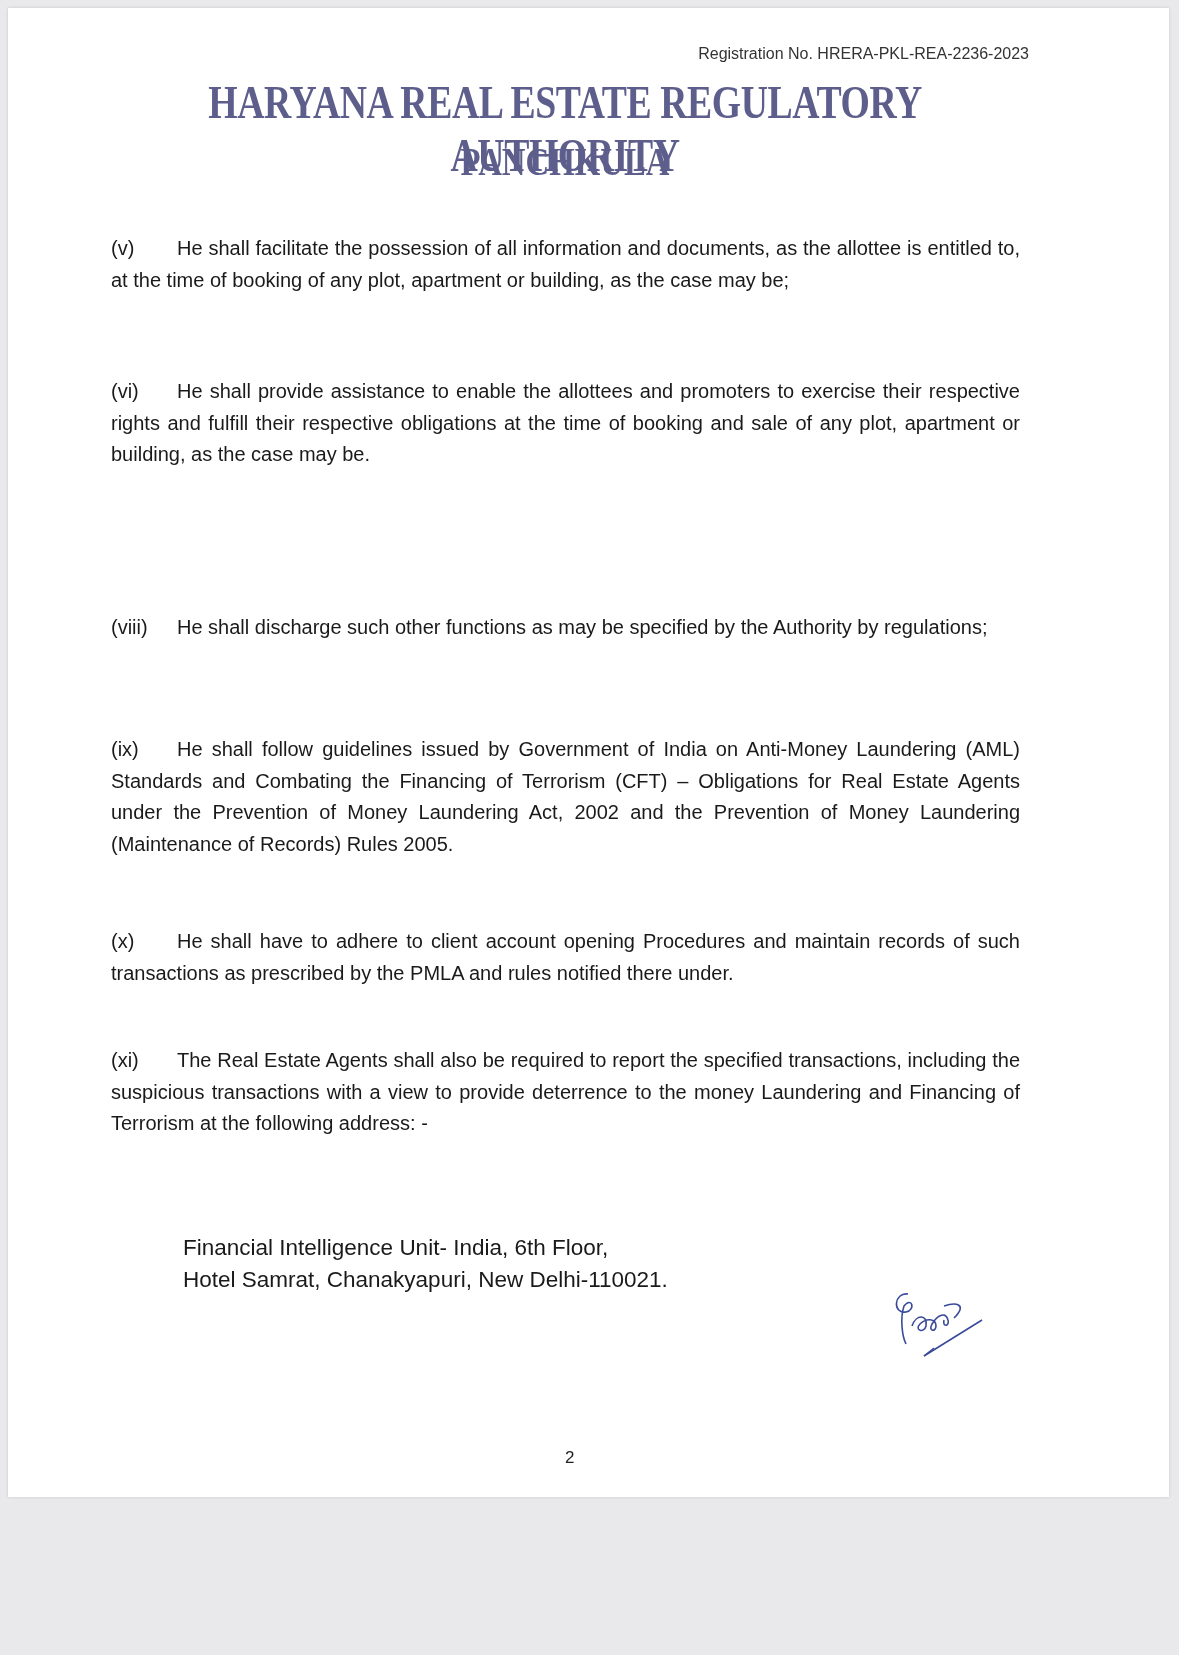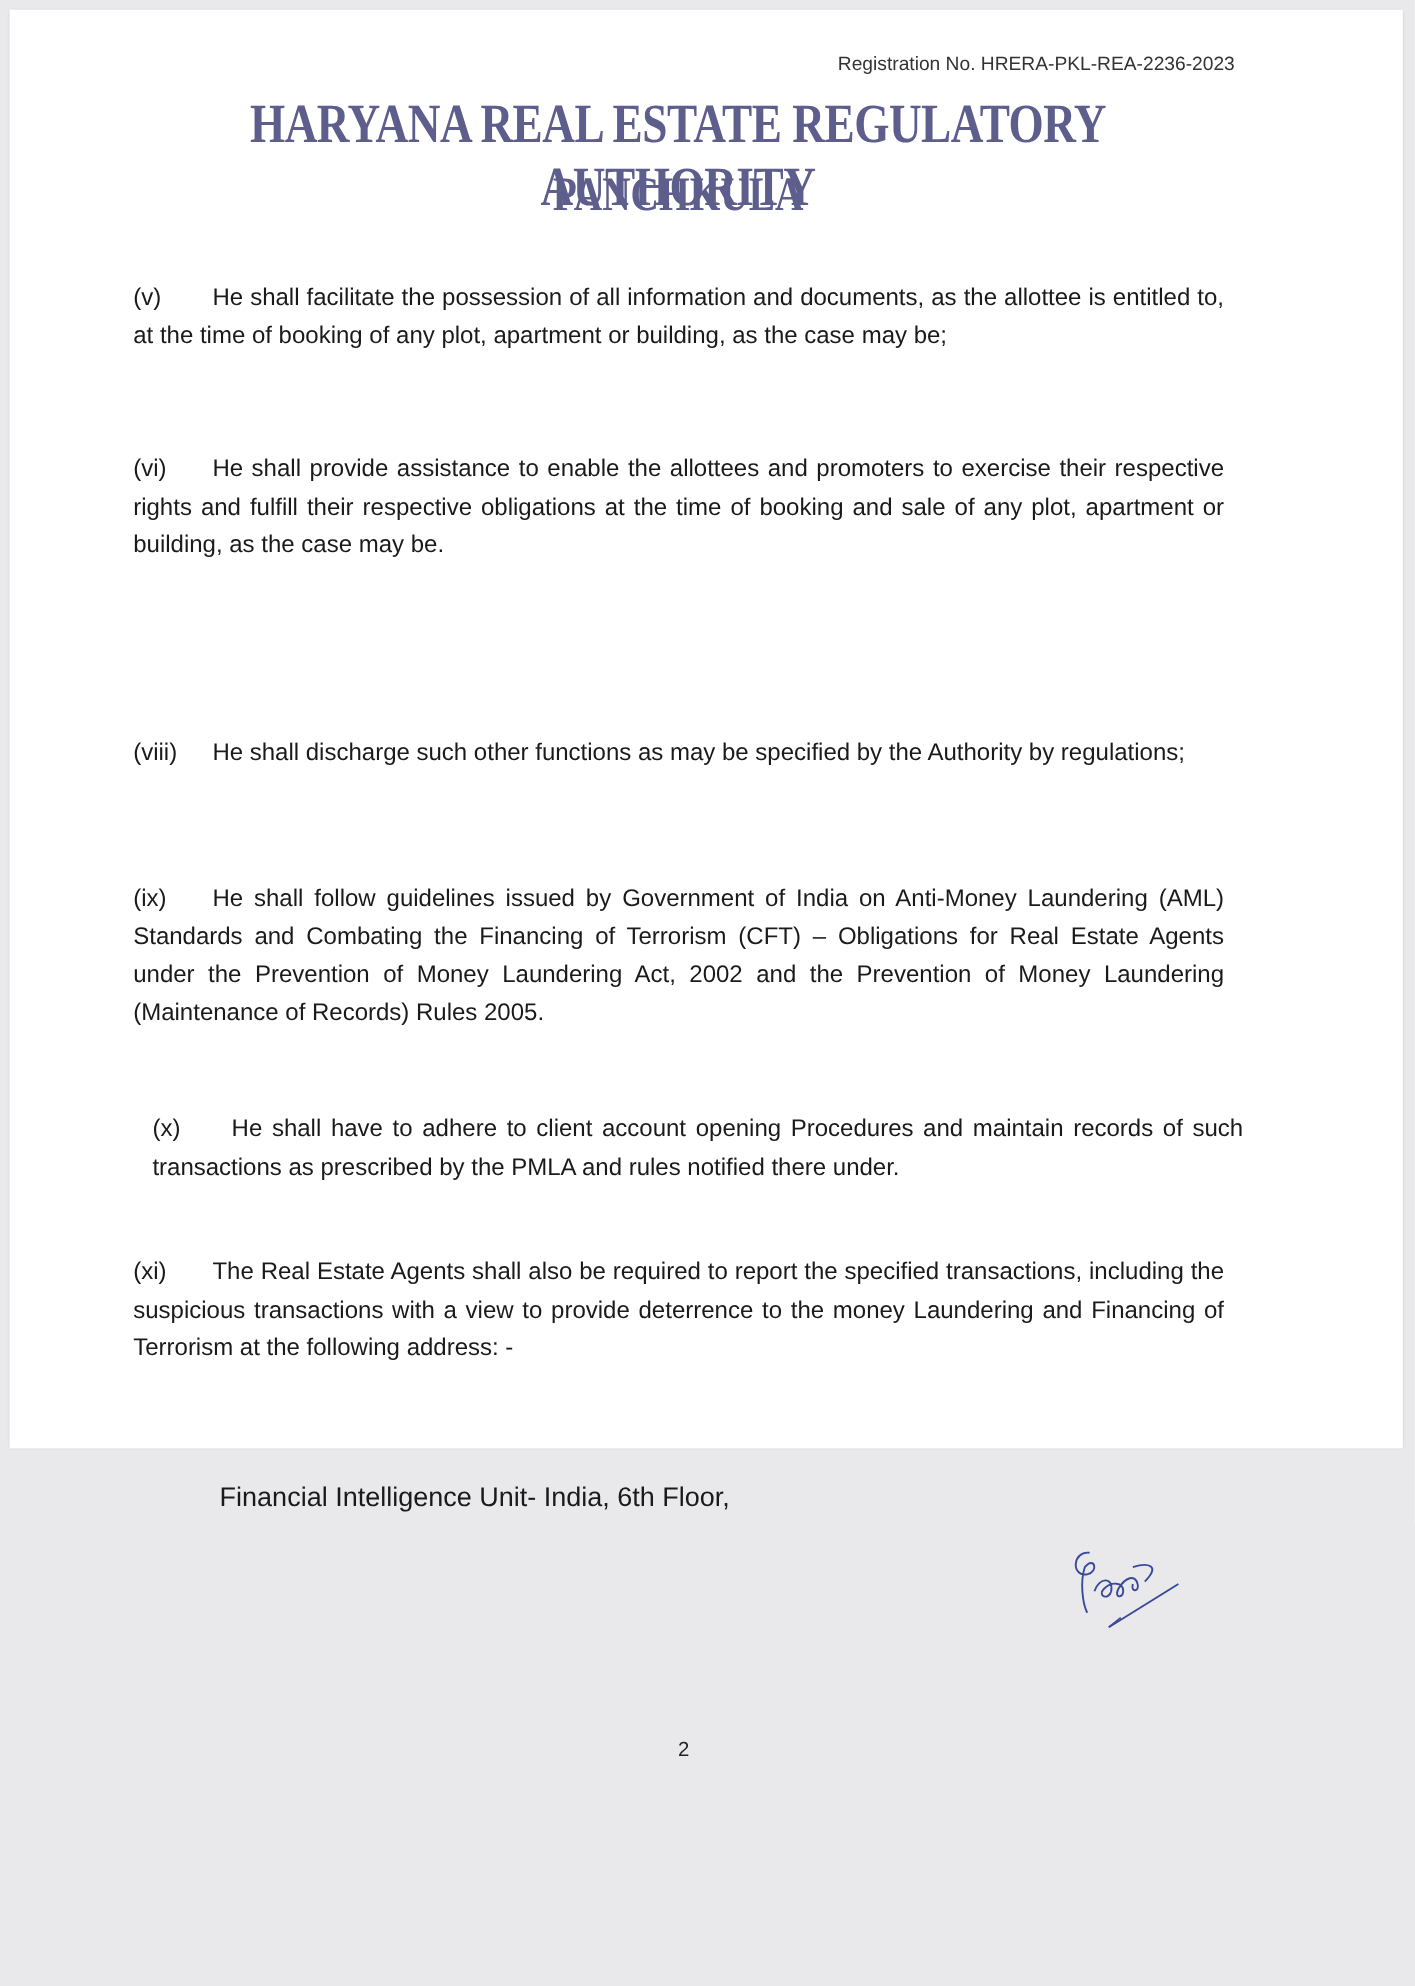--- a/index.html
+++ b/index.html
@@ -6,21 +6,21 @@
   body {
     width: 1179px; height: 1655px;
     background: #e9e9ec;
     position: relative;
     overflow: hidden;
     font-family: "Liberation Sans", sans-serif;
   }
   .page {
     position: absolute;
     left: 8px; top: 8px;
-    width: 1161px; height: 1199px;
+    width: 1161px; height: 1489px;
     background: #ffffff;
     box-shadow: 0 0 3px rgba(0,0,0,0.15);
   }
   .reg {
     position: absolute;
     right: 140px; top: 37px;
     font-size: 16px;
     color: #333;
     font-family: "Liberation Sans", sans-serif;
   }
@@ -84,30 +84,31 @@
 
 
   <div class="body-text" style="top:604px;">
     <span class="clause-num">(viii)</span><span>He shall discharge such other functions as may be specified by the Authority by regulations;</span>
   </div>
 
   <div class="body-text" style="top:726px;">
     <span class="clause-num">(ix)</span><span>He shall follow guidelines issued by Government of India on Anti-Money Laundering (AML) Standards and Combating the Financing of Terrorism (CFT) – Obligations for Real Estate Agents under the Prevention of Money Laundering Act, 2002 and the Prevention of Money Laundering (Maintenance of Records) Rules 2005.</span>
   </div>
 
-  <div class="body-text" style="top:918px;margin-left:16px;">
+  <div class="body-text" style="top:918px;">
     <span class="clause-num">(x)</span><span>He shall have to adhere to client account opening Procedures and maintain records of such transactions as prescribed by the PMLA and rules notified there under.</span>
   </div>
 
   <div class="body-text" style="top:1037px;">
     <span class="clause-num">(xi)</span><span>The Real Estate Agents shall also be required to report the specified transactions, including the suspicious transactions with a view to provide deterrence to the money Laundering and Financing of Terrorism at the following address: -</span>
   </div>
 
   <div class="address">
     <div>Financial Intelligence Unit- India, 6th Floor,</div>
+    <div>Hotel Samrat, Chanakyapuri, New Delhi-110021.</div>
   </div>
 
   <svg class="signature" viewBox="0 0 120 80">
     <path d="M22 10 C 8 8, 6 30, 20 28 C 30 26, 26 12, 18 22 C 14 34, 16 52, 20 60" fill="none" stroke="#3a4a9a" stroke-width="1.6"></path>
     <path d="M26 42 C 30 30, 42 30, 40 42 C 38 50, 28 46, 34 40 C 40 34, 50 34, 50 42 C 50 48, 42 48, 46 40 C 52 30, 60 28, 62 36 C 64 42, 56 44, 58 36" fill="none" stroke="#3a4a9a" stroke-width="1.6"></path>
     <path d="M58 22 C 70 18, 82 20, 68 34" fill="none" stroke="#3a4a9a" stroke-width="1.6"></path>
     <path d="M96 36 L 38 72" fill="none" stroke="#3a4a9a" stroke-width="1.6"></path>
     <path d="M38 72 L 48 64" fill="none" stroke="#3a4a9a" stroke-width="1.4"></path>
   </svg>
 

